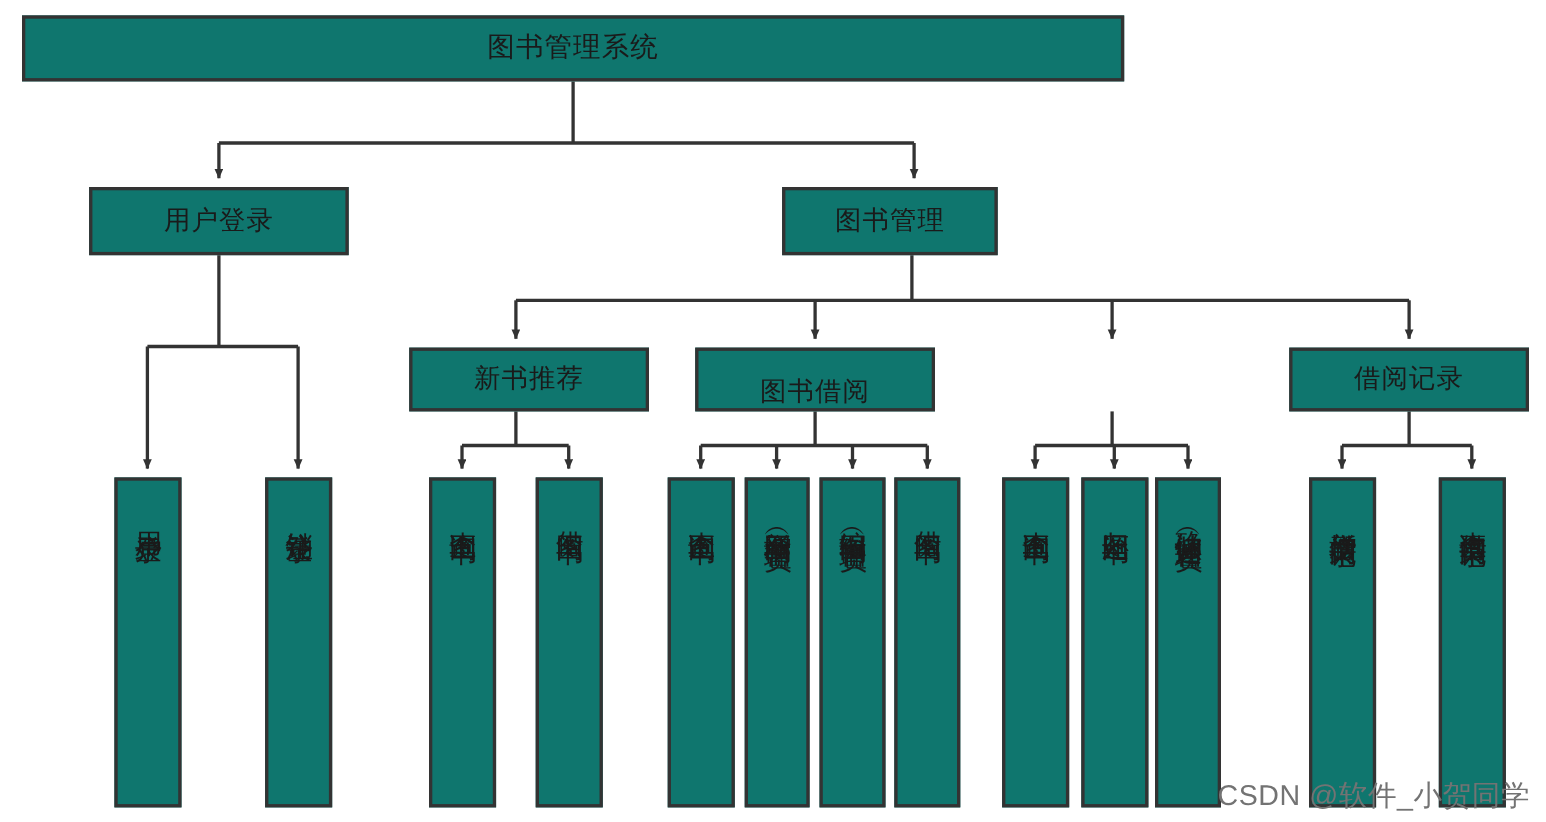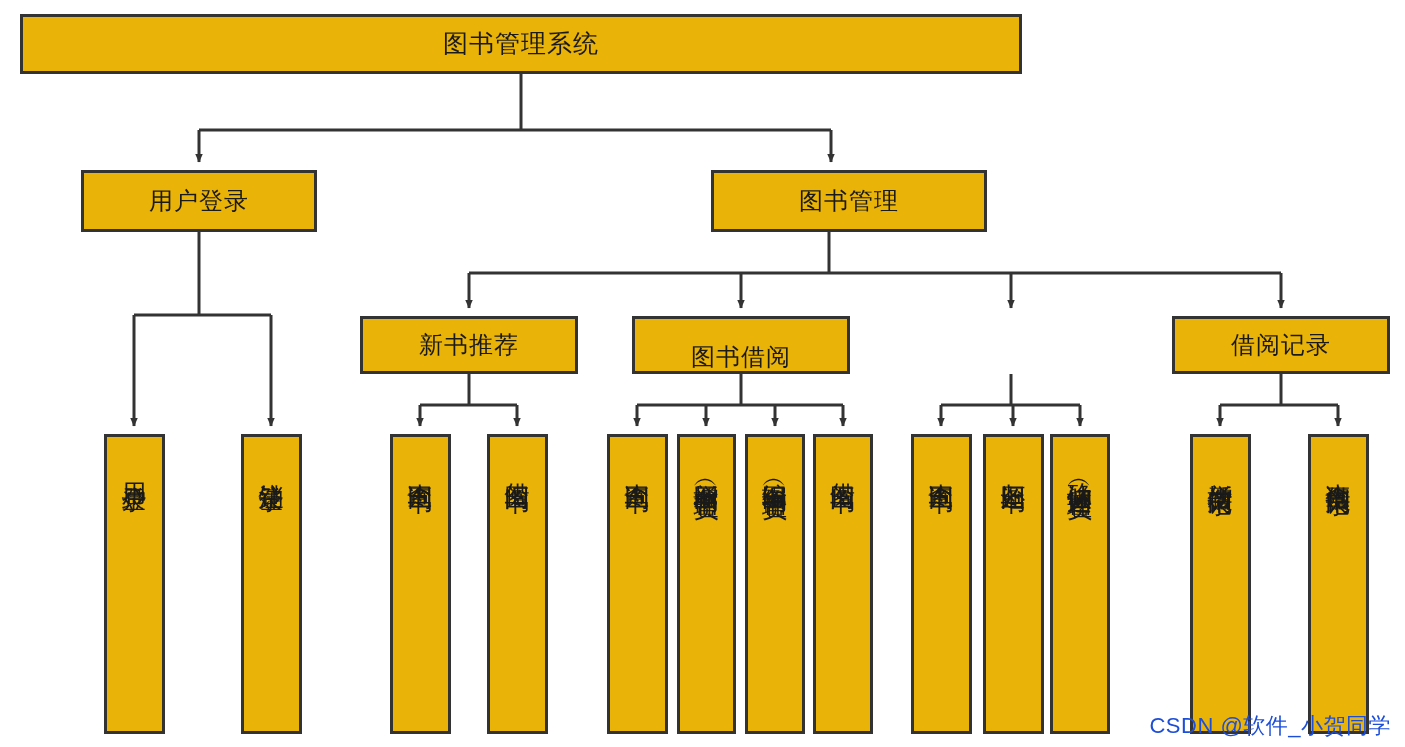--- a/index.html
+++ b/index.html
@@ -23,21 +23,21 @@
     left: 0;
     top: 0;
     width: 1405px;
     height: 747px;
     pointer-events: none;
   }
   .node {
     position: absolute;
     box-sizing: border-box;
     border: 3px solid #333333;
-    background: #eab308;
+    background: #0f766e;
     display: flex;
     align-items: center;
     justify-content: center;
     color: #1a1a1a;
   }
   .node .label {
     display: block;
     text-align: center;
     line-height: 1.18;
     letter-spacing: 1px;
@@ -58,22 +58,22 @@
     letter-spacing: 2px;
     white-space: nowrap;
   }
   .node.root .label {
     font-size: 25px;
   }
   #watermark {
     position: absolute;
     right: 14px;
     bottom: 6px;
-    font-size: 22px;
-    color: #1d4ed8;
+    font-size: 26px;
+    color: #737373;
     letter-spacing: 0.5px;
     white-space: nowrap;
     font-family: "Liberation Sans", "DejaVu Sans", sans-serif;
   }
 </style>
 </head>
 <body>
 
 <div id="diagram-root">
 
@@ -127,25 +127,25 @@
     </g>
   </svg>
 
   <div class="node horizontal root" id="node-root" style="left: 20px; top: 14px; width: 1002px; height: 60px;">
     <span class="label">图书管理系统</span>
   </div>
 
   <div class="node horizontal" id="node-l2-0" style="left: 81px; top: 170px; width: 236px; height: 62px;">
     <span class="label">用户登录</span>
   </div>
-  <div class="node horizontal" id="node-l2-1" style="left: 711px; top: 170px; width: 276px; height: 62px;">
+  <div class="node horizontal" id="node-l2-1" style="left: 711px; top: 170px; width: 196px; height: 62px;">
     <span class="label">图书管理</span>
   </div>
 
-  <div class="node horizontal" id="node-l3-0" style="left: 360px; top: 316px; width: 218px; height: 58px;">
+  <div class="node horizontal" id="node-l3-0" style="left: 372px; top: 316px; width: 218px; height: 58px;">
     <span class="label">新书推荐</span>
   </div>
   <div class="node horizontal" id="node-l3-1" style="left: 632px; top: 316px; width: 218px; height: 58px; align-items: flex-end;">
     <span class="label">图书借阅</span>
   </div>
   <div class="node horizontal" id="node-l3-3" style="left: 1172px; top: 316px; width: 218px; height: 58px;">
     <span class="label">借阅记录</span>
   </div>
 
   <div class="node vertical" id="node-leaf-0" style="left: 104px; top: 434px; width: 61px; height: 300px;">

